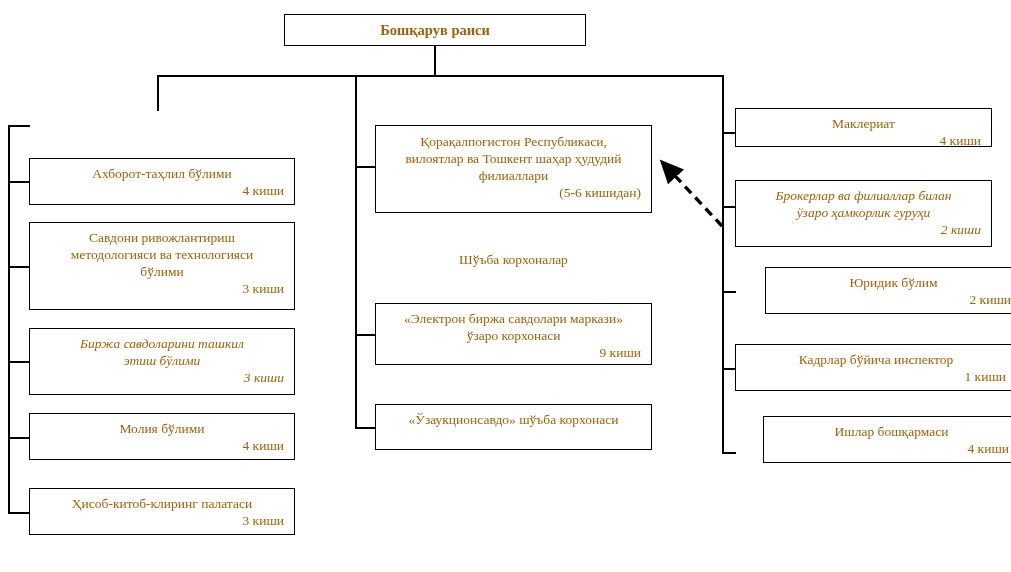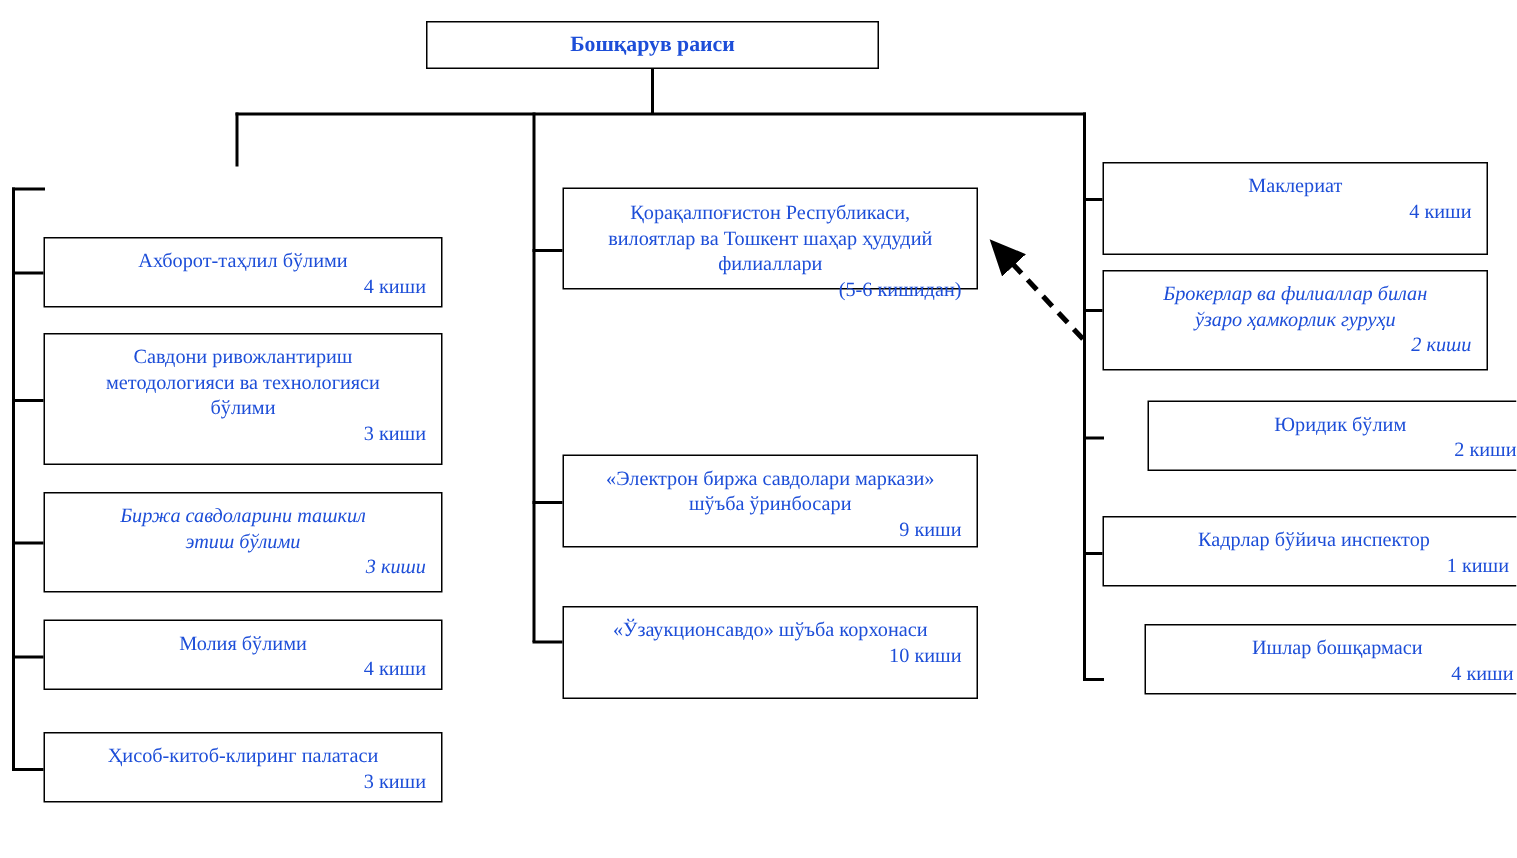--- a/index.html
+++ b/index.html
@@ -6,21 +6,21 @@
     margin: 0;
     padding: 0;
     background: #ffffff;
   }
   #canvas {
     position: relative;
     width: 1011px;
     height: 572px;
     background: #ffffff;
     font-family: "Liberation Serif", "DejaVu Serif", serif;
-    color: #1d4ed8;
+    color: #a16207;
     overflow: hidden;
   }
   .box {
     position: absolute;
     box-sizing: border-box;
     border: 1.6px solid #000000;
     background: #ffffff;
     z-index: 3;
   }
   .box .title {
@@ -157,46 +157,46 @@
     </div>
   </div>
 
   <div class="box" style="left:29px; top:488px; width:266px; height:47px;">
     <div class="inner" style="top:6px;">
       <span class="title has-count">Ҳисоб-китоб-клиринг палатаси</span>
       <span class="count">3 киши</span>
     </div>
   </div>
 
-  <div class="box" style="left:375px; top:125px; width:277px; height:68px;">
+  <div class="box" style="left:375px; top:125px; width:277px; height:88px;">
     <div class="inner" style="top:7px;">
       <span class="title has-count">Қорақалпоғистон Республикаси,
 вилоятлар ва Тошкент шаҳар ҳудудий
 филиаллари</span>
       <span class="count">(5-6 кишидан)</span>
     </div>
   </div>
 
+  <div class="free-label" style="left:375px; top:252px; width:277px;">Шўъба корхоналар</div>
 
   <div class="box" style="left:375px; top:303px; width:277px; height:62px;">
     <div class="inner" style="top:6px;">
       <span class="title has-count">«Электрон биржа савдолари маркази»
-шўъба ўринбосари</span>
+ўзаро корхонаси</span>
       <span class="count">9 киши</span>
     </div>
   </div>
 
-  <div class="box" style="left:375px; top:404px; width:277px; height:62px;">
+  <div class="box" style="left:375px; top:404px; width:277px; height:46px;">
     <div class="inner" style="top:6px;">
       <span class="title has-count">«Ўзаукционсавдо» шўъба корхонаси</span>
-      <span class="count">10 киши</span>
-    </div>
-  </div>
-
-  <div class="box" style="left:735px; top:108px; width:257px; height:62px;">
+    </div>
+  </div>
+
+  <div class="box" style="left:735px; top:108px; width:257px; height:39px;">
     <div class="inner" style="top:6px;">
       <span class="title has-count">Маклериат</span>
       <span class="count">4 киши</span>
     </div>
   </div>
 
   <div class="box" style="left:735px; top:180px; width:257px; height:67px;">
     <div class="inner" style="top:6px;font-style:italic;">
       <span class="title has-count">Брокерлар ва филиаллар билан
 ўзаро ҳамкорлик гуруҳи</span>

